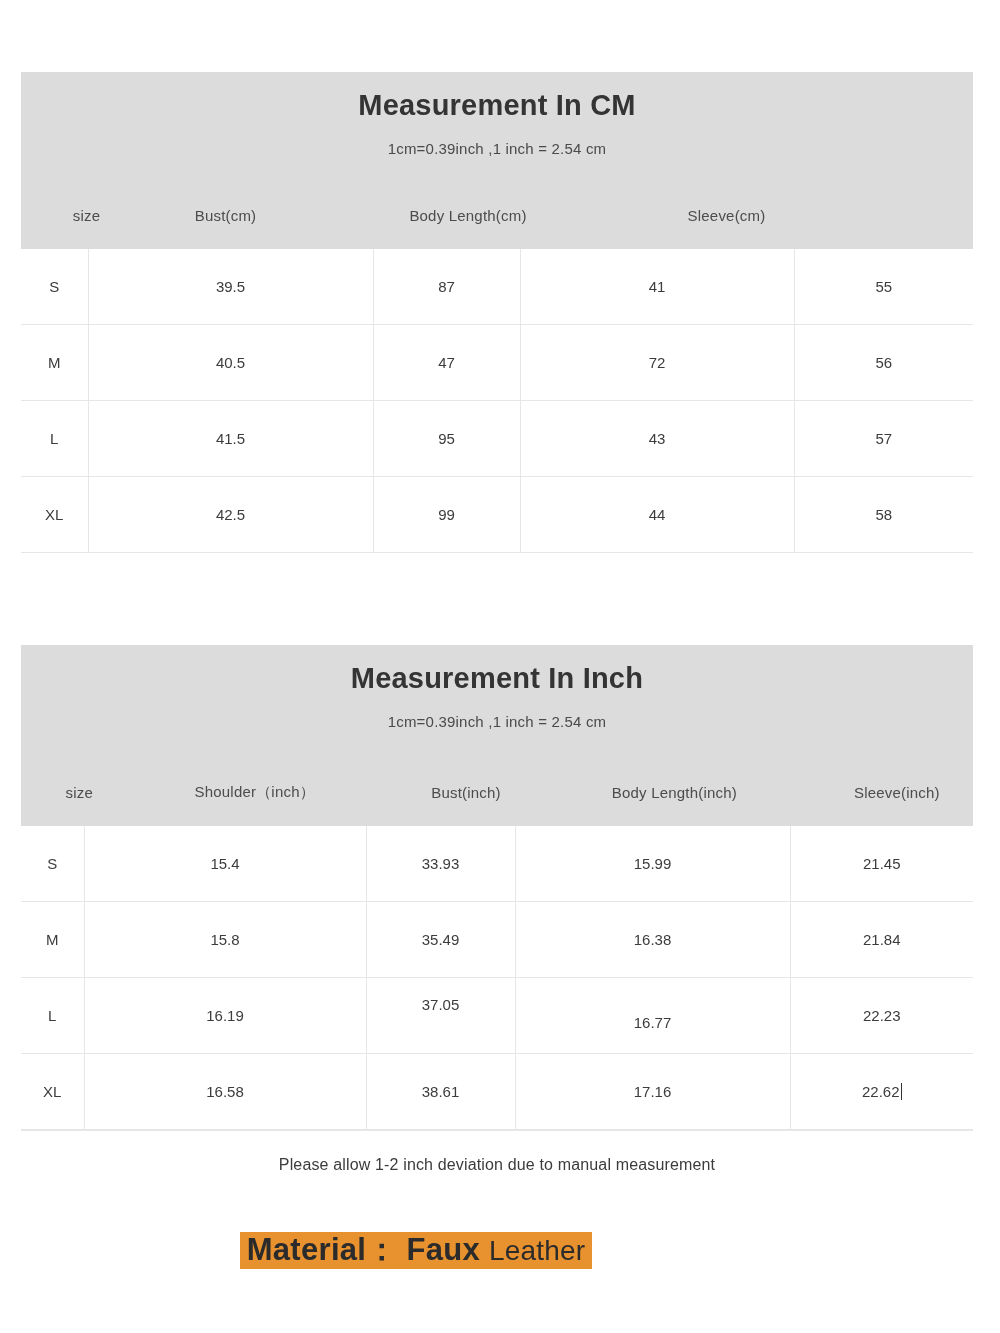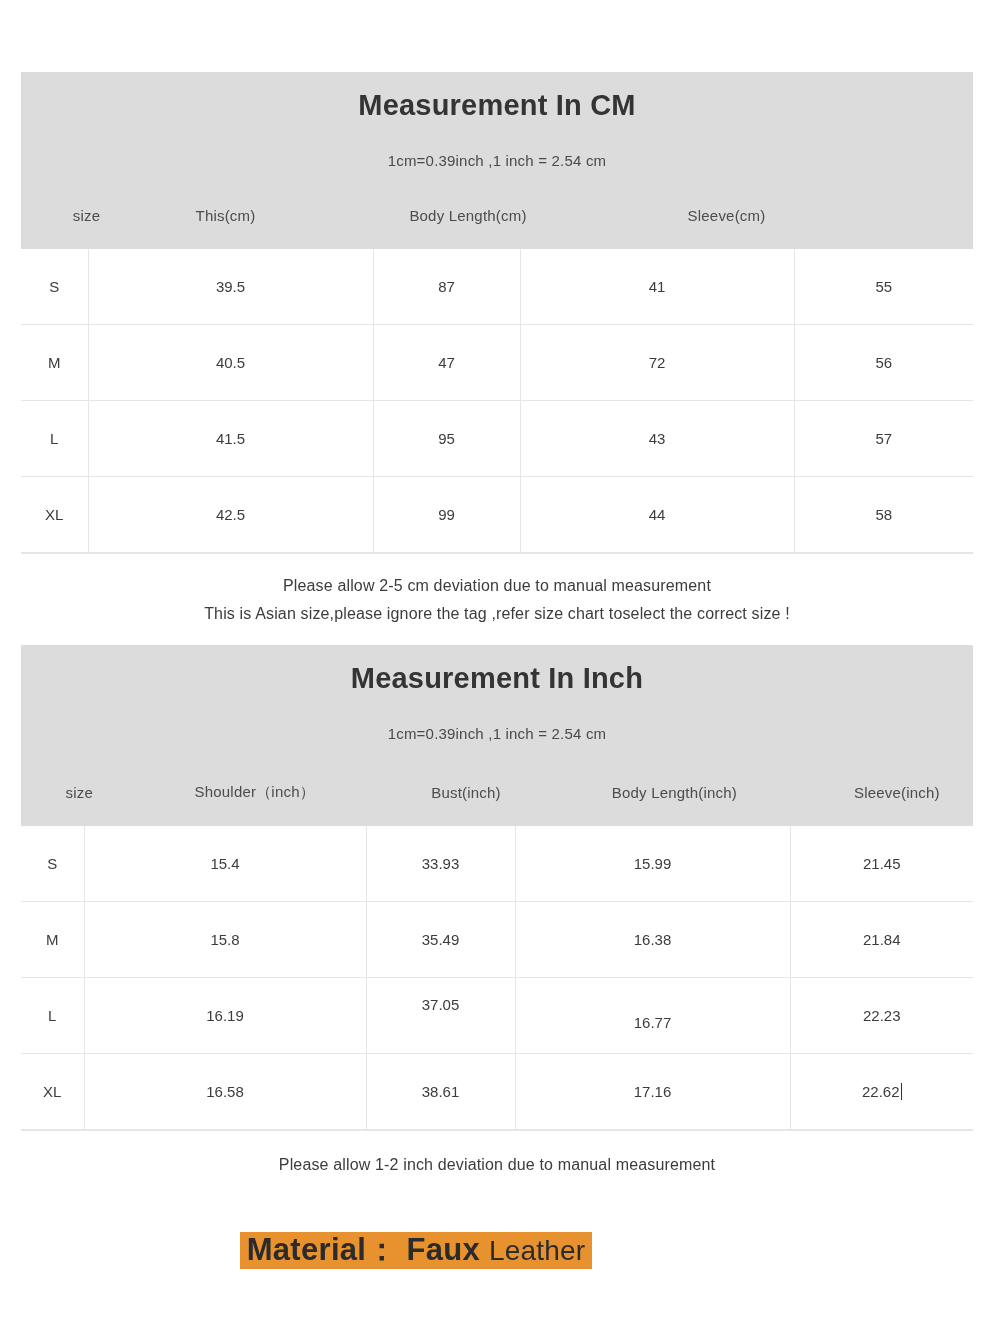--- a/index.html
+++ b/index.html
@@ -34,21 +34,21 @@
   }
   .section-title {
     margin: 0;
     font-size: 29px;
     font-weight: bold;
     color: #343434;
     letter-spacing: 0.2px;
     padding-top: 17px;
   }
   .section-sub {
-    margin: 16px;
+    margin: 4px;
     font-size: 15px;
     color: #4a4a4a;
     padding-top: 14px;
     letter-spacing: .2px;
   }
 
   
   .head-row {
     display: flex;
     background: #dcdcdc;
@@ -150,21 +150,21 @@
 
   <div class="block" style="top:72px;">
 
     <div class="section-head" style="height:110px;">
       <div class="section-title">Measurement In CM</div>
       <div class="section-sub">1cm=0.39inch ,1 inch = 2.54 cm</div>
     </div>
 
     <div class="head-row" style="height:67px;">
       <div class="hc" style="width:67px;">size</div>
-      <div class="hc" style="width:147px;">This(cm)</div>
+      <div class="hc" style="width:147px;">Bust(cm)</div>
       <div class="hc" style="width:274px;">Body Length(cm)</div>
       <div class="hc" style="width:179px;">Sleeve(cm)</div>
     </div>
 
     <table class="size-table">
       <colgroup>
         <col style="width:67px">
           <col style="width:285px">
           <col style="width:147px">
           <col style="width:274px">
@@ -195,24 +195,20 @@
         <tr>
           <td class="size-col">XL</td>
           <td>42.5</td>
           <td>99</td>
           <td>44</td>
           <td class="last-col">58</td>
         </tr>
       </tbody>
     </table>
 
-    <div class="note-area" style="height:98px;padding-top:18px;box-sizing:border-box;">
-      <div class="note-line">Please allow 2-5 cm deviation due to manual measurement</div>
-      <div class="note-line">This is Asian size,please ignore the tag ,refer size chart toselect the correct size !</div>
-    </div>
   </div>
 
   <div class="block" style="top:645px;">
 
     <div class="section-head" style="height:113px;">
       <div class="section-title">Measurement In Inch</div>
       <div class="section-sub">1cm=0.39inch ,1 inch = 2.54 cm</div>
     </div>
 
     <div class="head-row" style="height:68px;">

